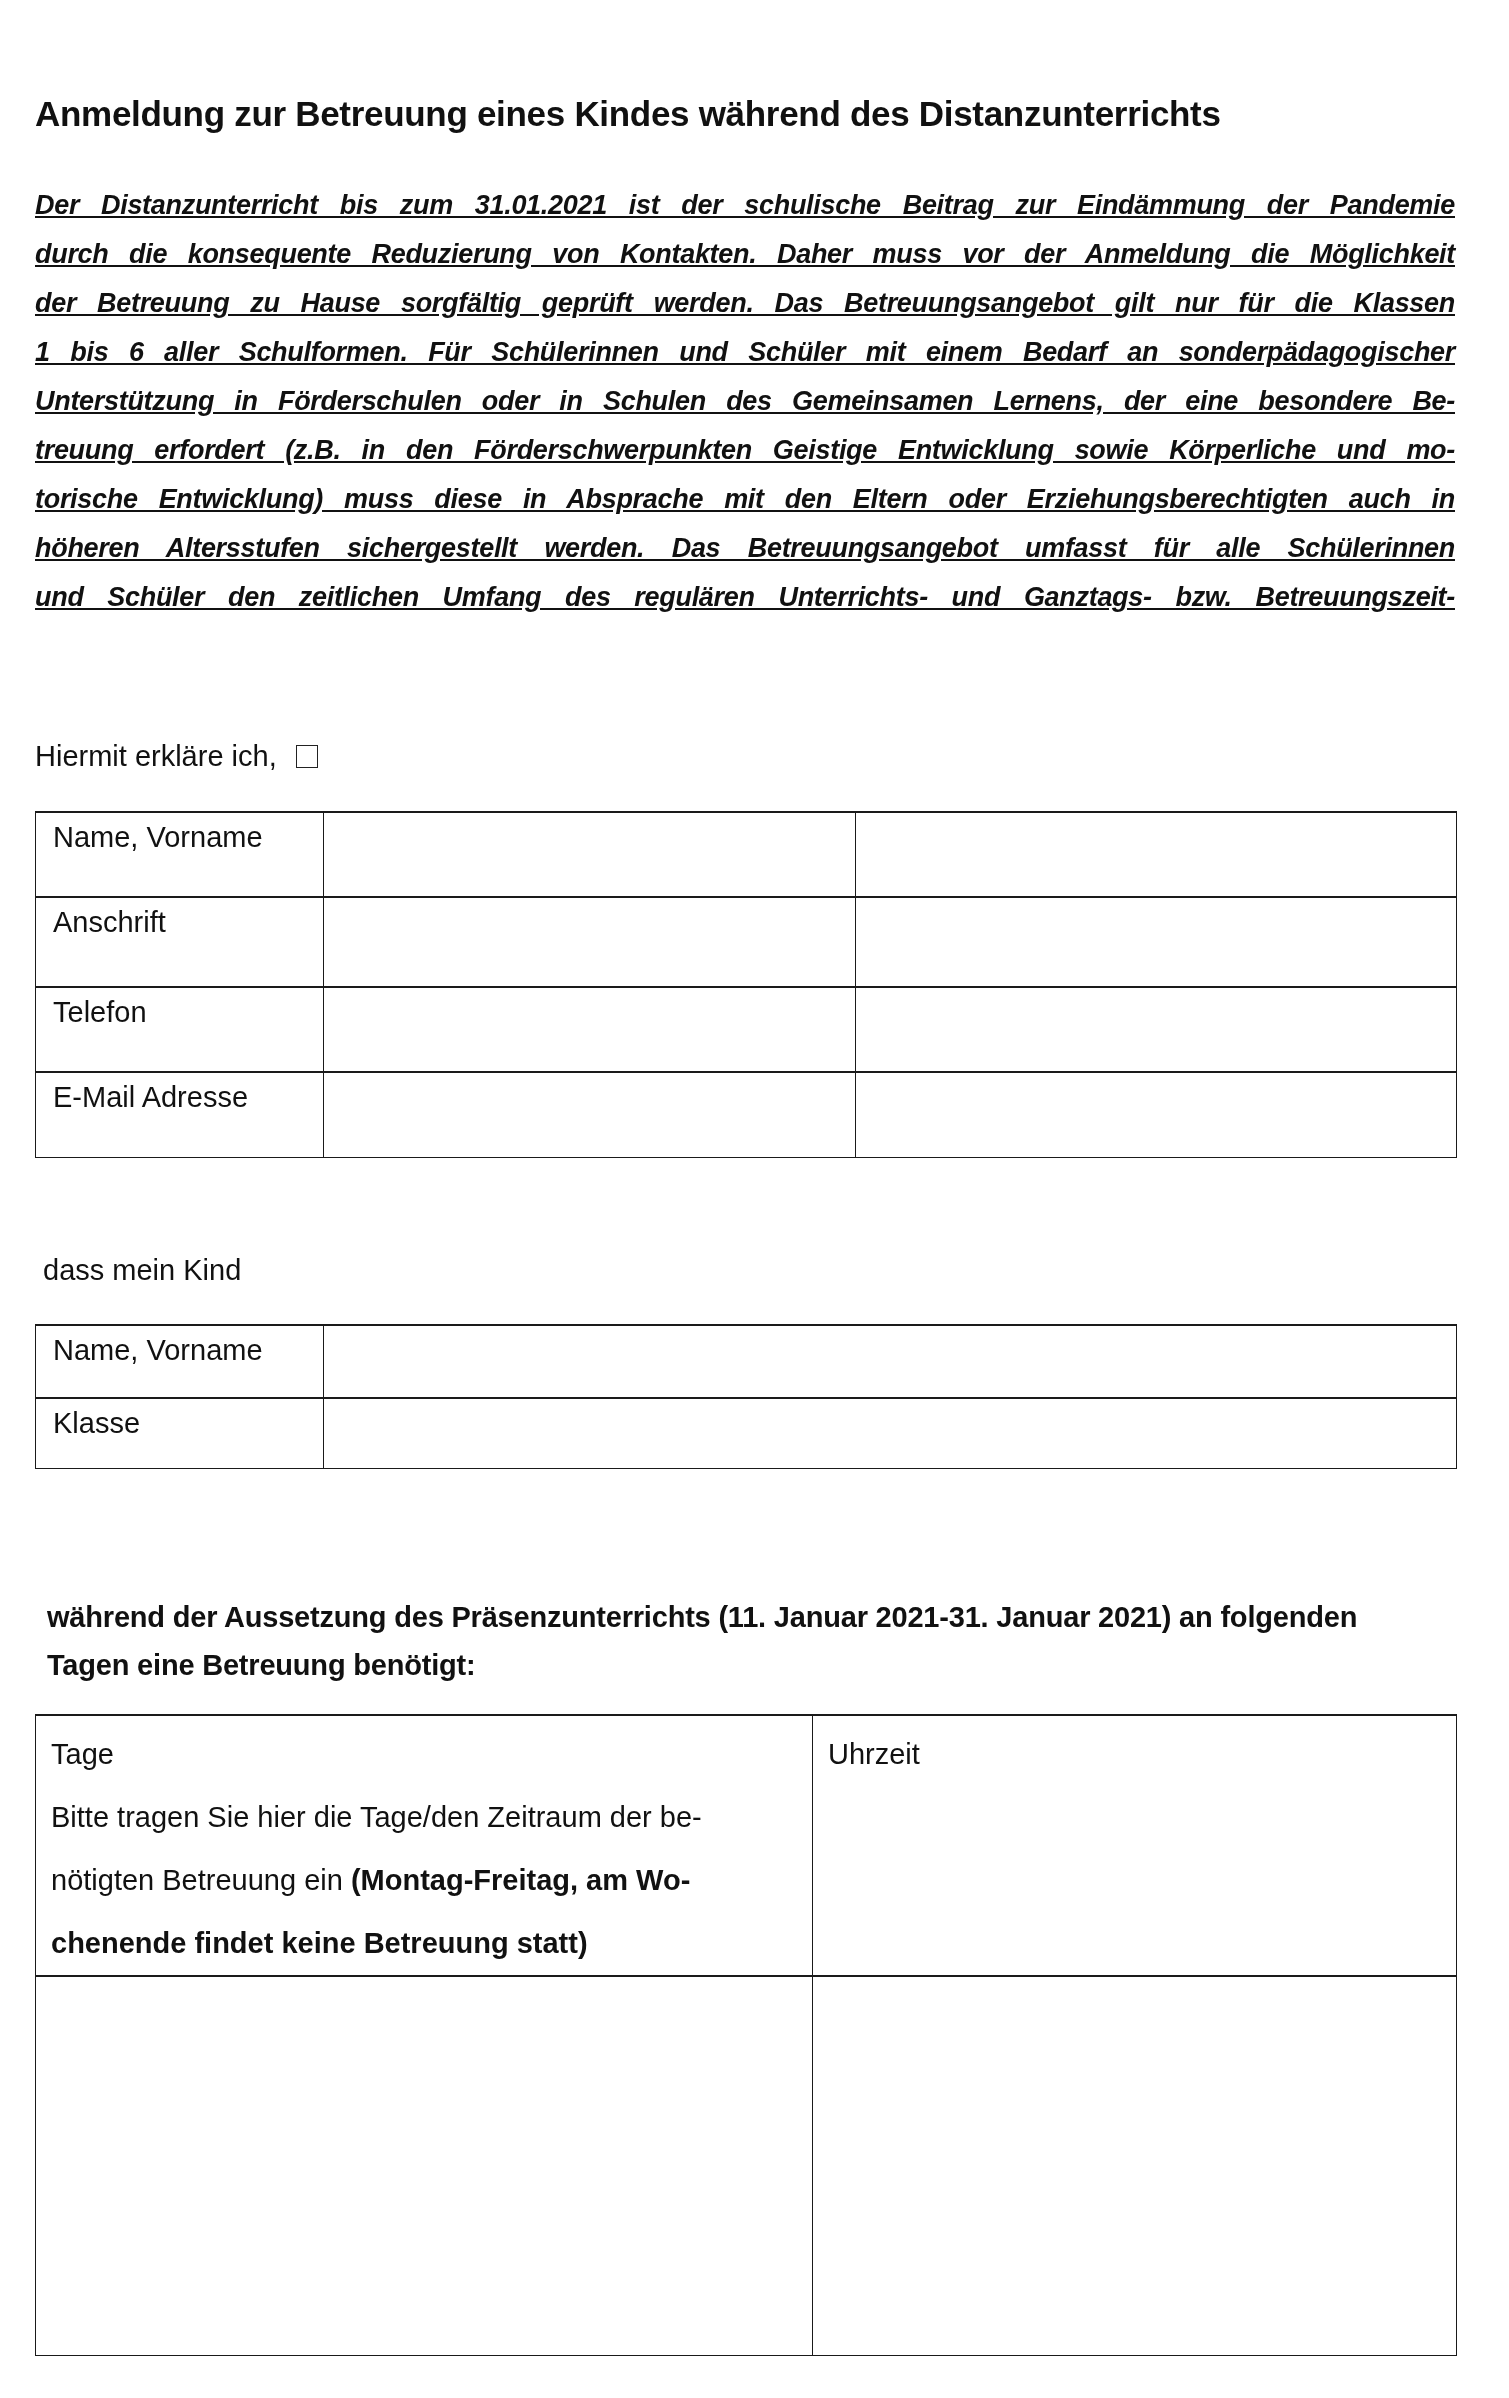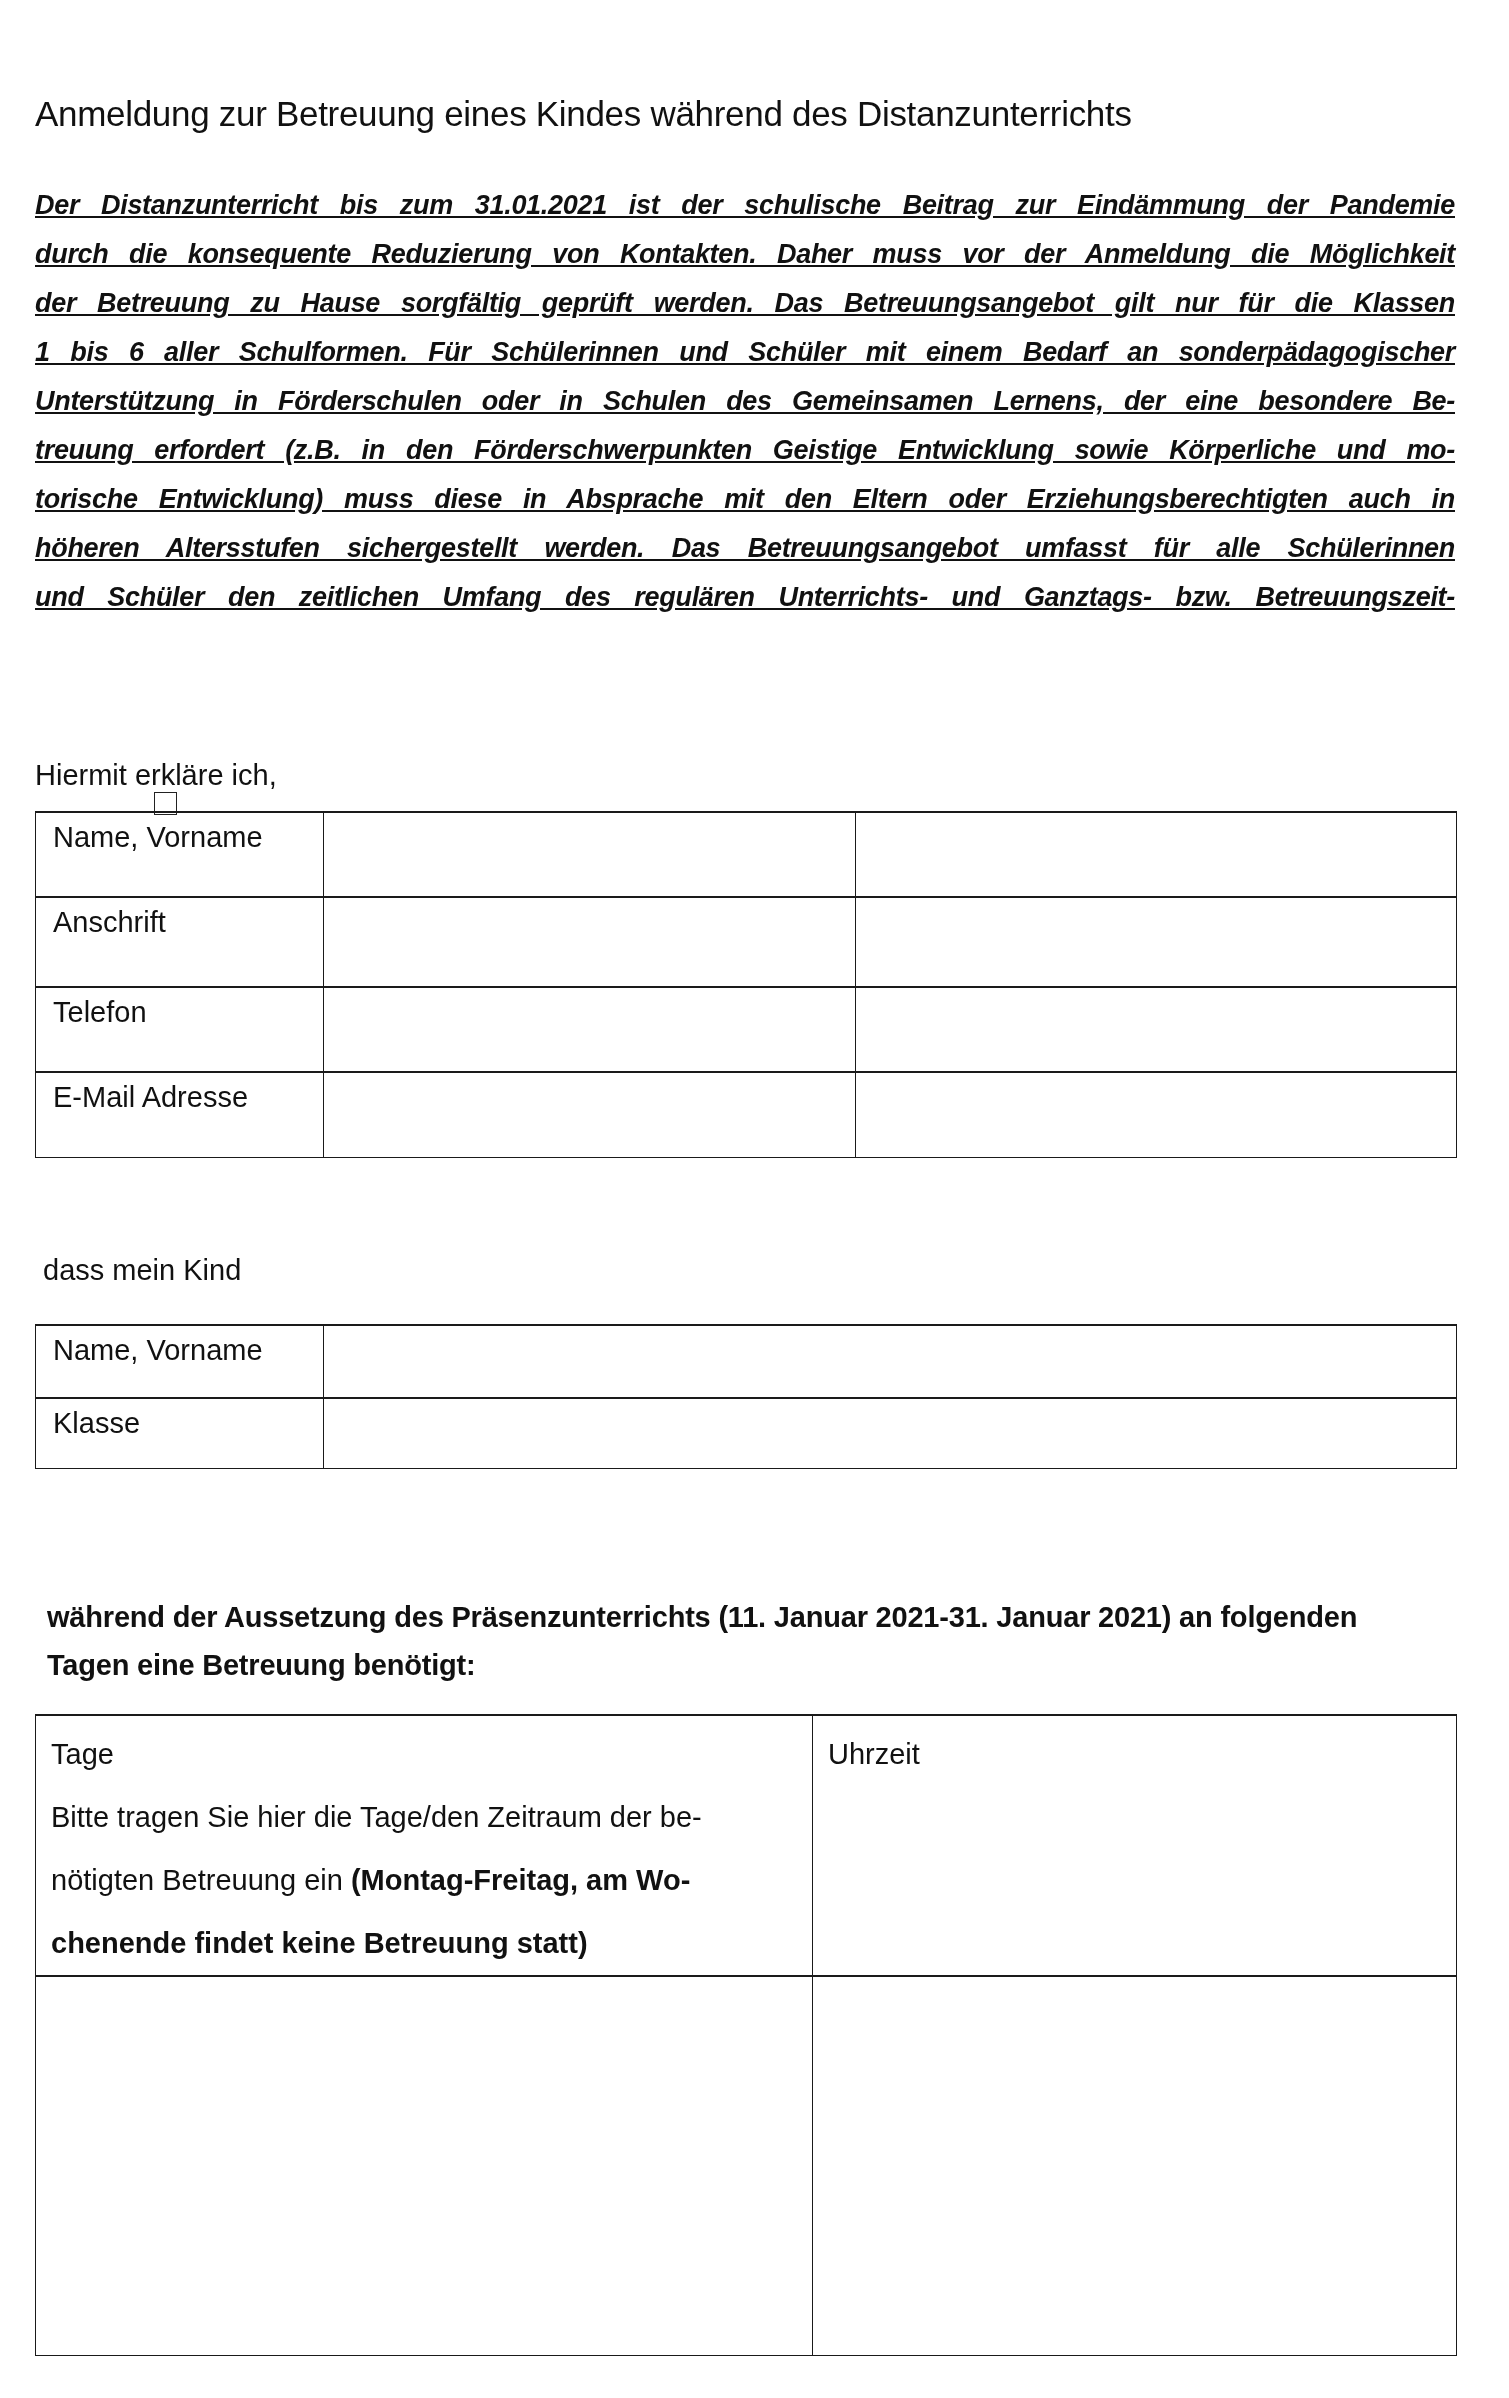--- a/index.html
+++ b/index.html
@@ -4,34 +4,34 @@
 <style>
   html, body { margin: 0; padding: 0; background: #ffffff; }
   body {
     width: 1509px; height: 2399px; position: relative; overflow: hidden;
     font-family: "Liberation Sans", sans-serif; color: #111111;
   }
   .page { position: absolute; left: 35px; top: 0; width: 1420px; }
 
   .title {
     position: absolute; left: 0; top: 94px; margin: 0;
-    font-size: 35px; font-weight: normal; letter-spacing: -0.3px;
+    font-size: 35px; font-weight: bold; letter-spacing: -0.3px;
     white-space: nowrap;
   }
   .intro {
     position: absolute; left: 0; top: 181px; width: 1420px; margin: 0;
     font-size: 27px; font-weight: bold; font-style: italic;
     line-height: 49px; text-align: justify; letter-spacing: -0.3px; text-decoration: underline;
   }
   .intro .line { display: block; text-align: justify; text-align-last: justify; white-space: nowrap; }
   .intro .line.last { text-align-last: left; }
 
   .declare {
-    position: absolute; left: 0; top: 759px; font-size: 29px; white-space: nowrap;
-    display: flex; align-items: center; flex-direction: column;
+    position: absolute; left: 0; top: 740px; font-size: 29px; white-space: nowrap;
+    display: flex; align-items: center;
   }
   .checkbox {
     display: inline-block; width: 22.5px; height: 22.5px; border: 1.9px solid #222;
     margin-left: 19px; box-sizing: border-box; cursor: pointer;
   }
 
   table.form {
     position: absolute; left: 0; border-collapse: collapse; table-layout: fixed;
     font-size: 29px;
   }

